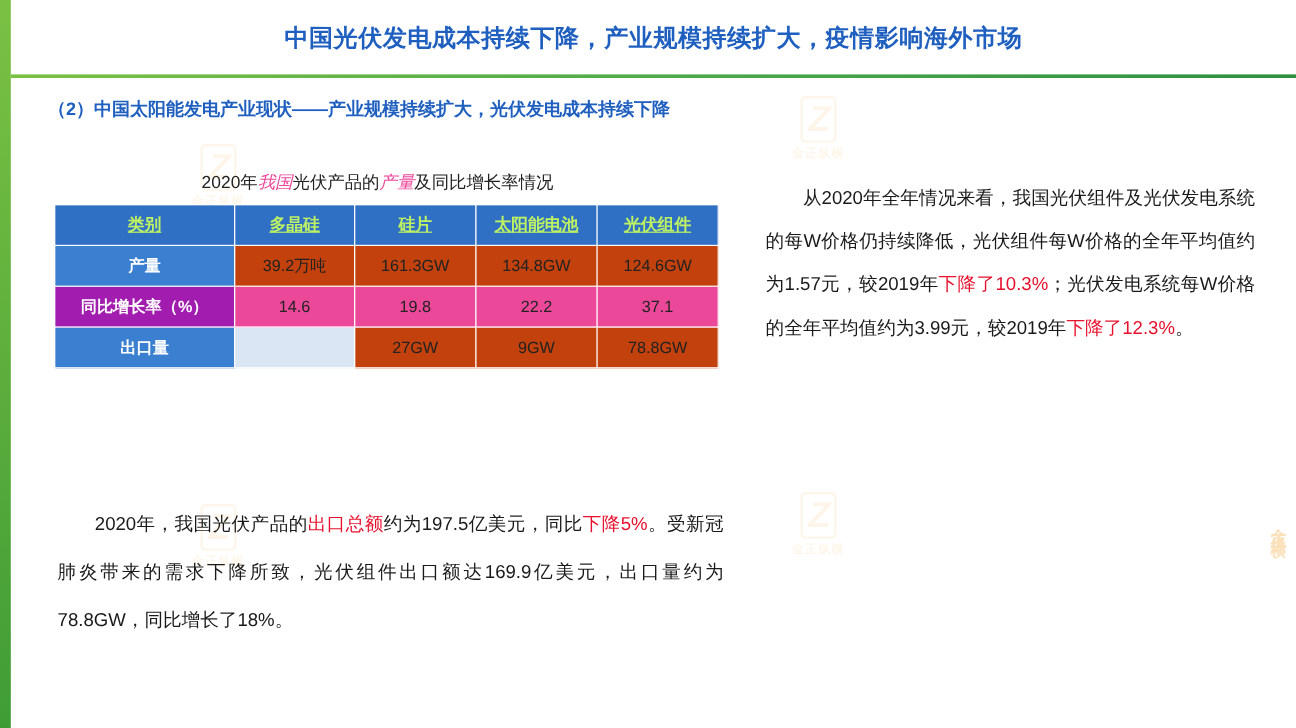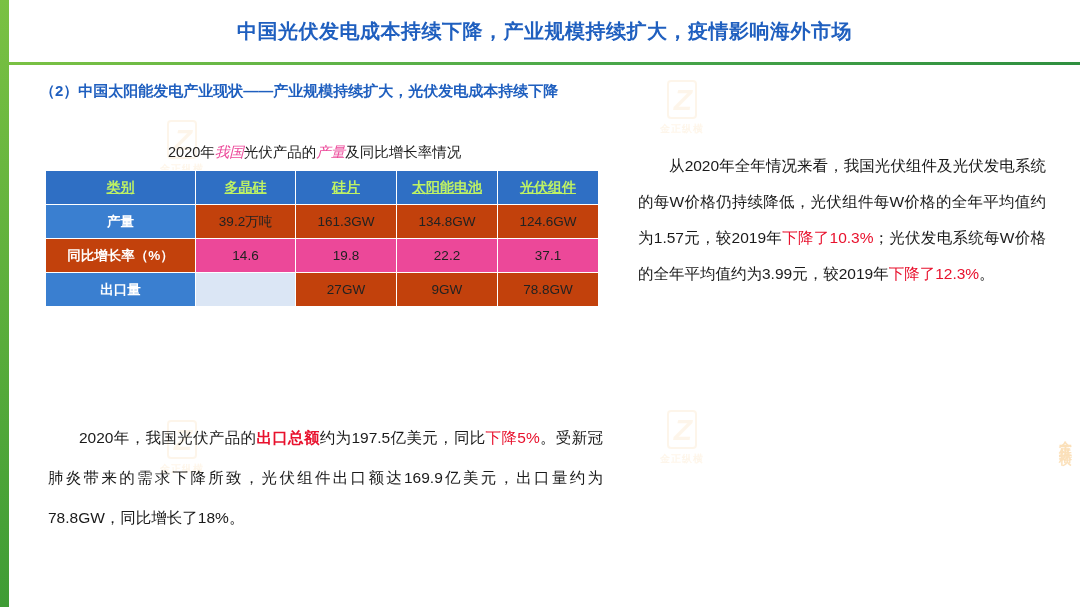--- a/index.html
+++ b/index.html
@@ -95,21 +95,21 @@
     padding: 0;
   }
   .data-table thead th {
     background: #2f6fc4;
     color: #bef264;
     font-weight: bold;
     font-size: 14px;
     text-decoration: underline;
   }
   .data-table tbody tr td:first-child {
-    background: #c2410c;
+    background: #a21caf;
     color: #ffffff;
     font-weight: bold;
   }
   .data-table tbody td {
     background: #ec4899;
     color: #222222;
   }
   .data-table tbody tr.shaded td {
     background: #c2410c;
     color: #222222;
@@ -145,21 +145,21 @@
     top: 418px;
     width: 555px;
     font-size: 15.5px;
     line-height: 40px;
     color: #1a1a1a;
     text-align: justify;
     text-justify: inter-ideograph;
   }
   .bottom-text .indent { display: inline-block; width: 2em; }
   .bottom-text .red { color: #e8112d; }
-  .bottom-text .orange { color: #e8112d; font-weight: bold; }
+  .bottom-text .orange { color: #e8112d; }
   
   .wm {
     position: absolute;
     opacity: 0.10;
     pointer-events: none;
     user-select: none;
     color: #f4a83b;
     font-weight: bold;
     text-align: center;
     line-height: 1.1;

